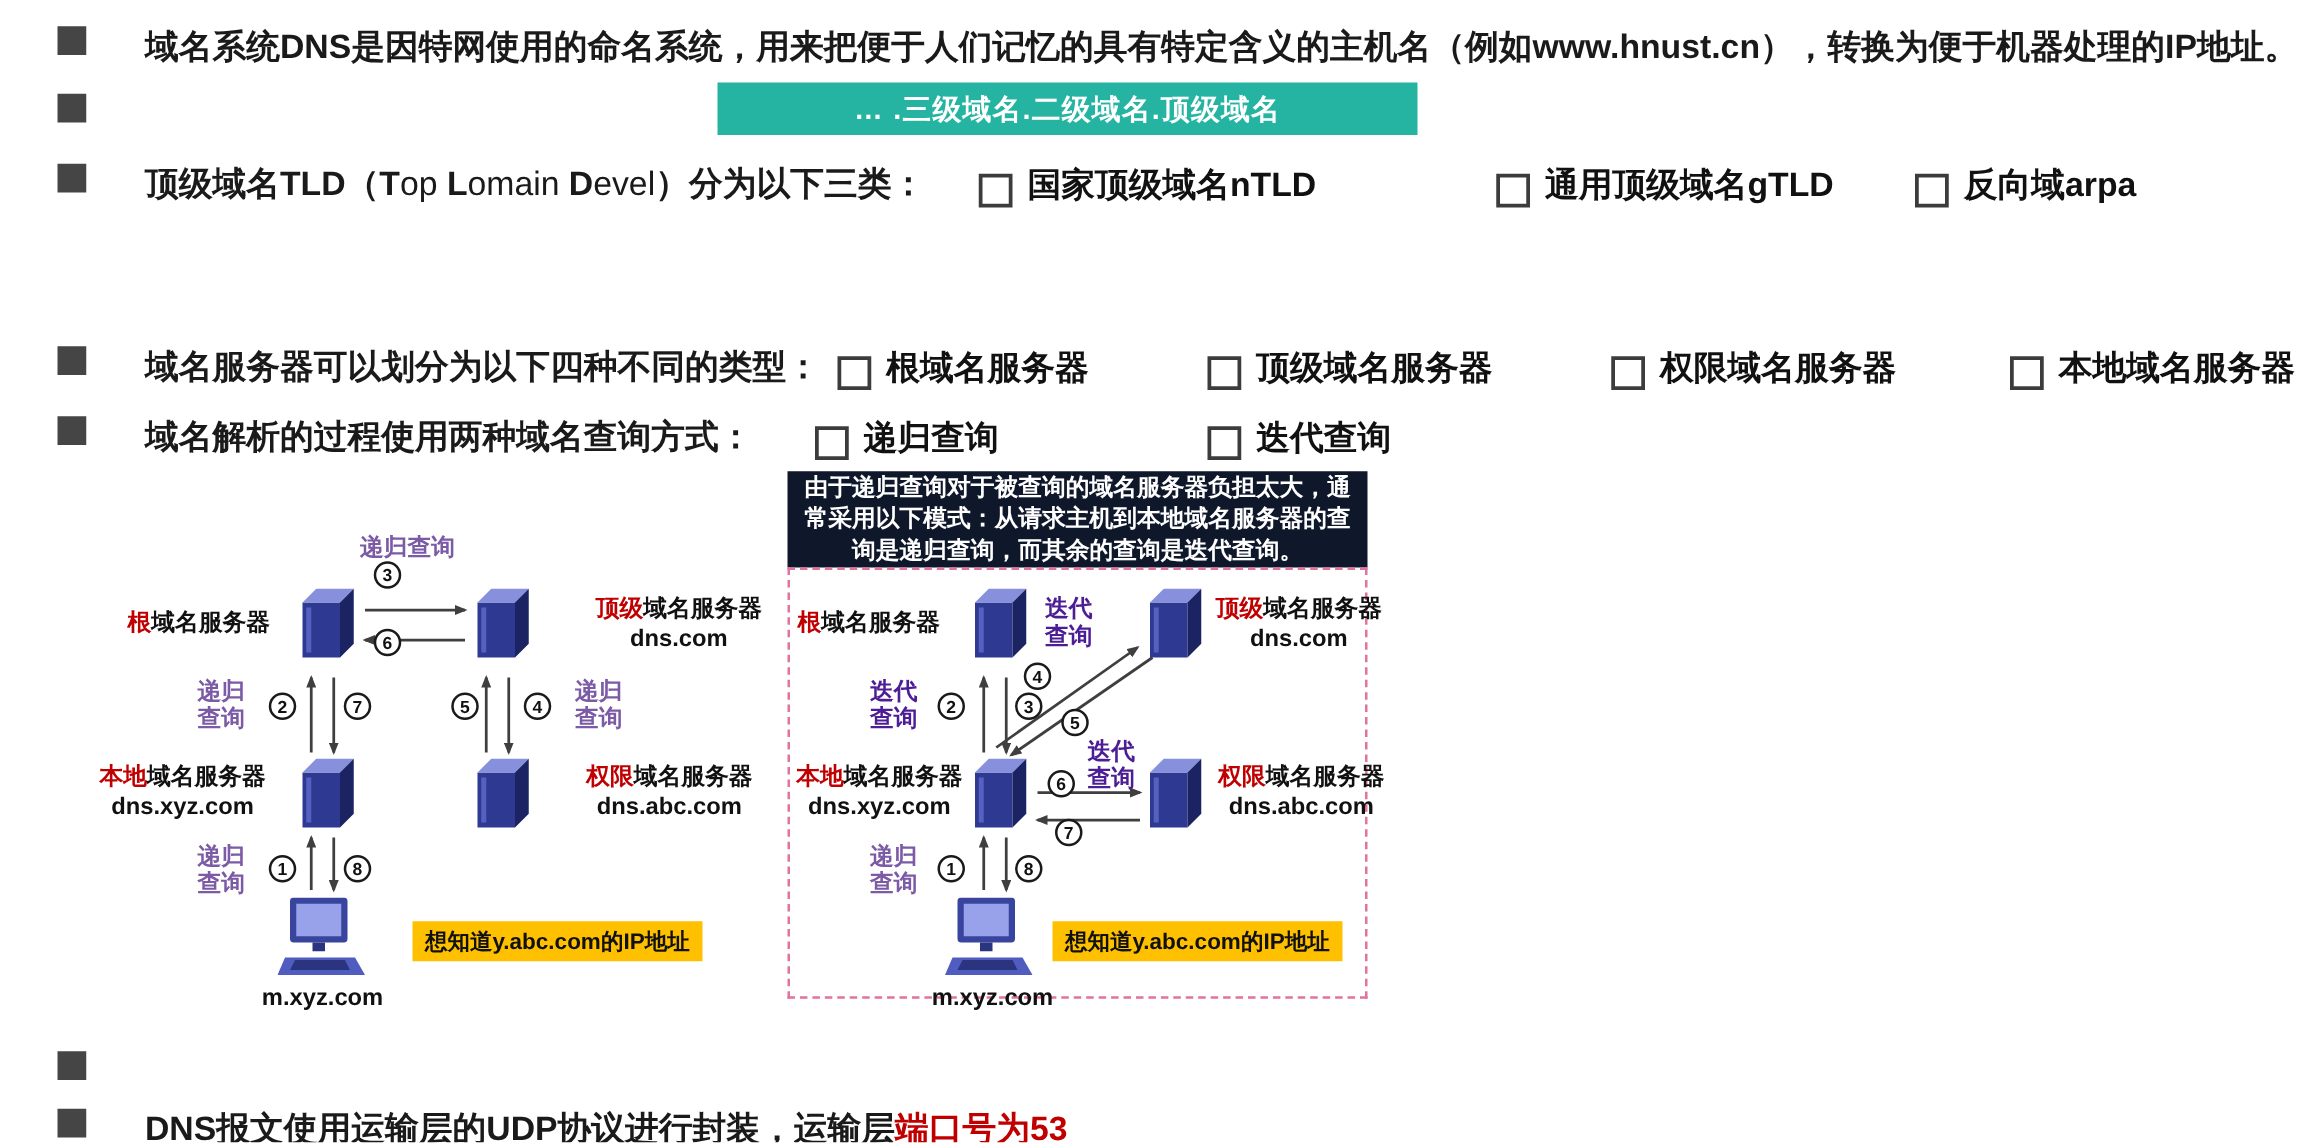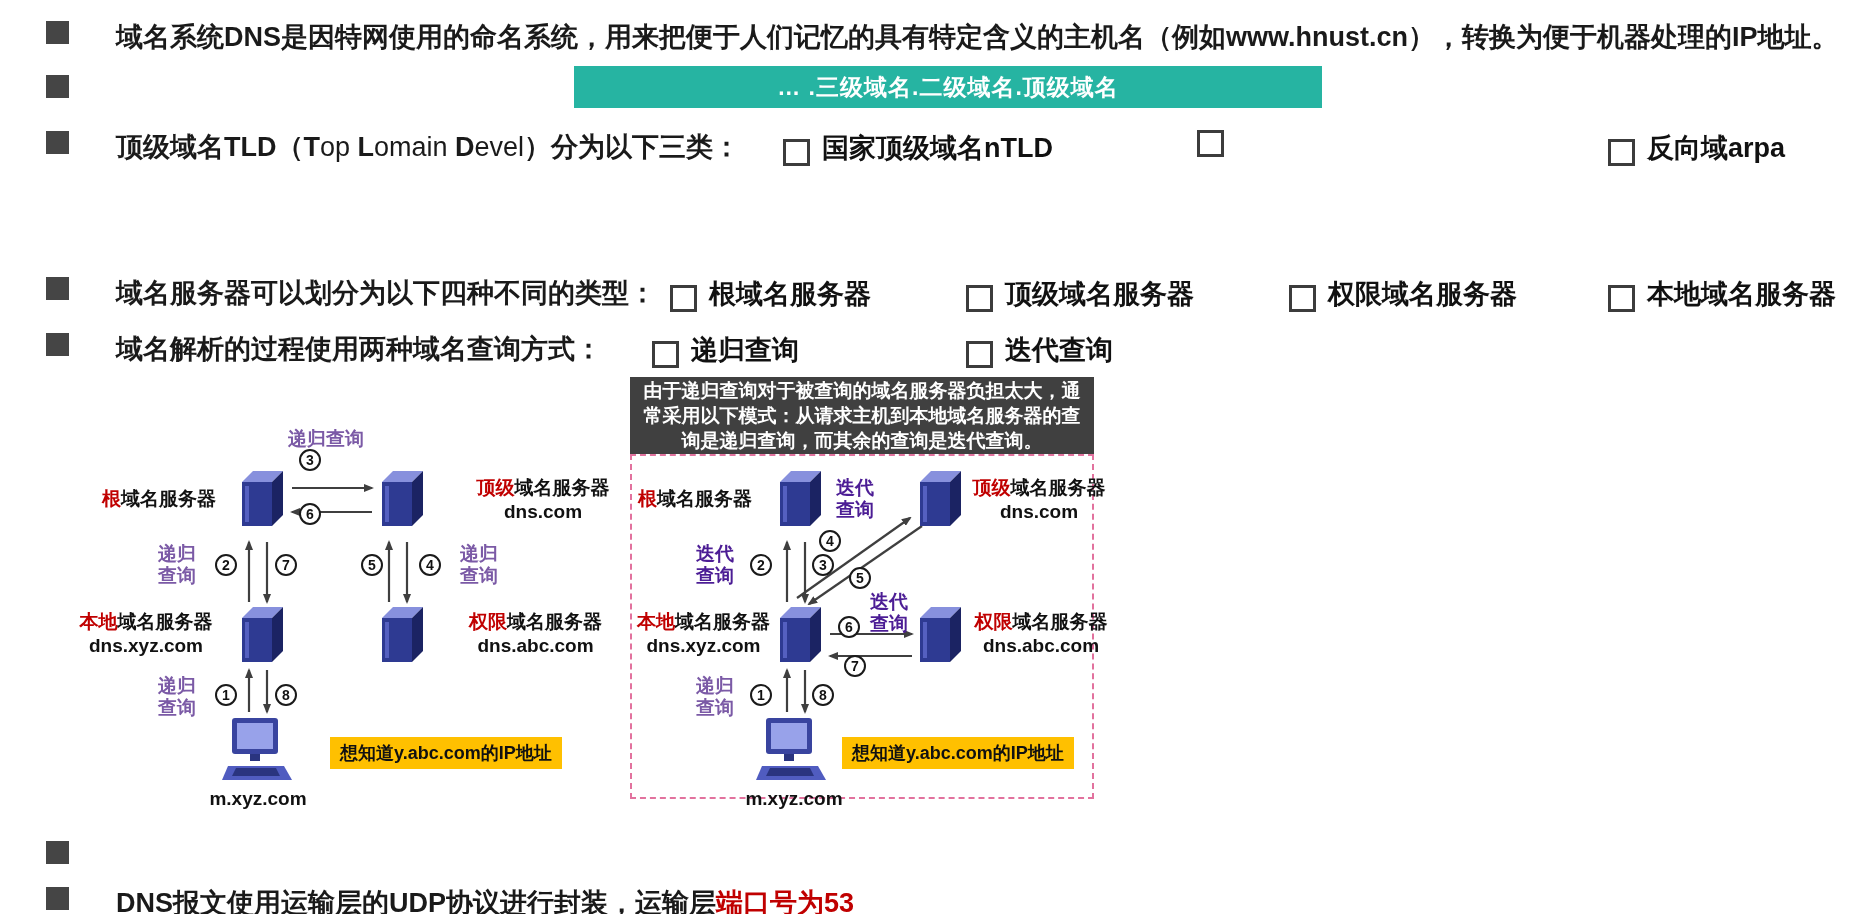--- a/index.html
+++ b/index.html
@@ -7,23 +7,23 @@
          font-family:"Liberation Sans","DejaVu Sans",sans-serif;color:#1a1a1a;}
   .row{position:absolute;left:0;width:1855px;height:46px;}
   .sq{position:absolute;left:46px;top:5px;width:23px;height:23px;background:#454545;}
   .txt{position:absolute;left:92px;top:0;font-size:27px;font-weight:700;line-height:42px;white-space:nowrap;color:#1a1a1a;margin-left:24px;}
   .wrap{white-space:normal;width:1756px;}
   .red{color:#c00000;}
   .nw{font-weight:400;}
   .cbitem{position:absolute;top:4px;display:flex;align-items:flex-end;gap:12px;}
   .cb{width:21px;height:21px;border:3px solid #3c3c3c;background:#fff;flex:none;}
   .cbl{font-size:27px;font-weight:700;white-space:nowrap;color:#111;}
-  .banner{position:absolute;left:574px;top:66px;width:748px;height:42px;background:#26b4a2;color:#fff;
+  .banner{position:absolute;left:574px;top:66px;width:560px;height:42px;background:#26b4a2;color:#fff;
           font-size:23px;font-weight:700;display:flex;align-items:center;justify-content:center;letter-spacing:1px;}
-  .pinkbox{position:absolute;left:630px;top:377px;width:464px;height:77px;background:#404040;color:#fff;
+  .pinkbox{position:absolute;left:630px;top:377px;width:464px;height:77px;background:#0f172a;color:#fff;
            font-size:19px;font-weight:700;line-height:25px;padding:1px 8px;box-sizing:border-box;text-align:center;}
   .dashed{position:absolute;left:630px;top:454px;width:464px;height:345px;border:2px dashed #e2729e;box-sizing:border-box;}
   .srv{position:absolute;width:46px;height:58px;}
   .comp{position:absolute;width:72px;height:64px;}
   .slabel{position:absolute;font-size:19px;font-weight:700;color:#111;line-height:24px;white-space:nowrap;}
   .center{text-align:center;}
   .plabel{position:absolute;font-size:19px;font-weight:700;color:#7b5aa6;line-height:22px;text-align:center;white-space:nowrap;}
   .glabel{position:absolute;font-size:19px;font-weight:700;color:#4c1d95;line-height:22px;text-align:center;white-space:nowrap;}
   .circ{position:absolute;width:22px;height:22px;border:2.5px solid #1a1a1a;border-radius:50%;background:#fff;
         font-size:14px;font-weight:700;color:#111;display:flex;align-items:center;justify-content:center;box-sizing:border-box;}
@@ -52,22 +52,23 @@
     <span class="sq"></span>
     <div class="txt">
       <span>顶级域名TLD</span><span>（</span><span>T</span><span class="nw">op </span><span>L</span><span class="nw">omain </span><span>D</span><span class="nw">evel</span><span>）分为以下三类：</span>
     </div>
     <span class="cbitem" style="left:783px">
       <span class="cb"></span>
       <span class="cbl">国家顶级域名nTLD</span>
     </span>
     <span class="cbitem" style="left:1197px">
       <span class="cb"></span>
-    </span>
-    <span class="cbitem" style="left:1608px">
+      <span class="cbl">通用顶级域名gTLD</span>
+    </span>
+    <span class="cbitem" style="left:1532px">
       <span class="cb"></span>
       <span class="cbl">反向域arpa</span>
     </span>
   </div>
 
 
   <div class="row" style="top:272px">
     <span class="sq"></span>
     <div class="txt">域名服务器可以划分为以下四种不同的类型：</div>
     <span class="cbitem" style="left:670px">

